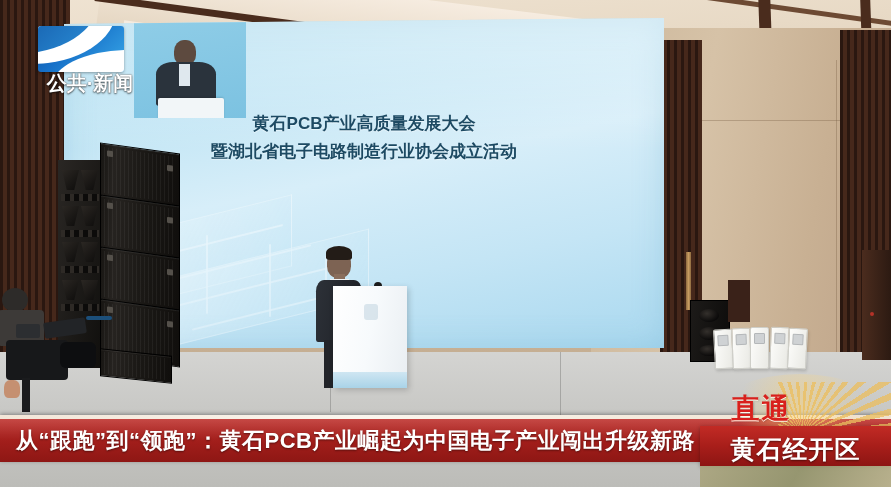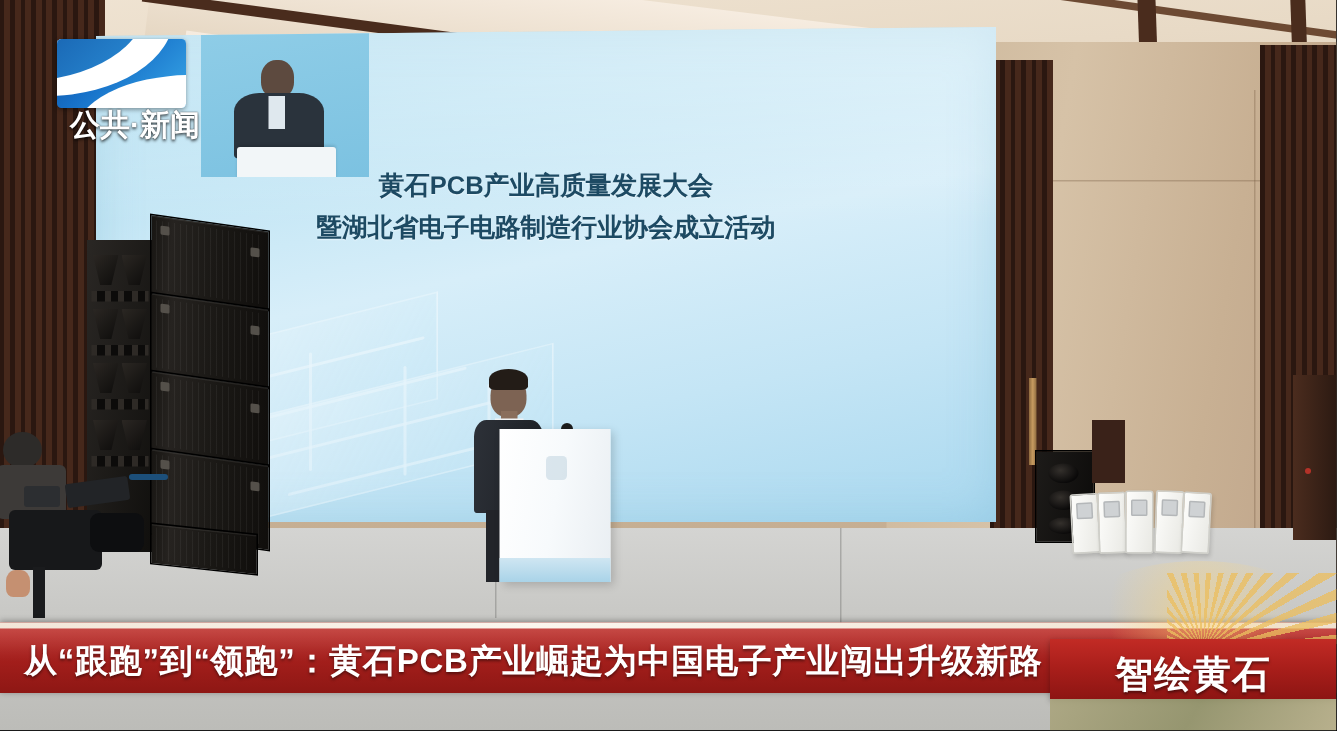--- a/index.html
+++ b/index.html
@@ -503,19 +503,20 @@
 
   <div class="banner" style="top:415px;width:891px;height:47px;">
     <div class="banner-topline"></div>
     <div class="banner-sheen"></div>
     <div class="banner-text" style="left:16px;top:11px;font-size:22px;">从“跟跑”到“领跑”：黄石PCB产业崛起为中国电子产业闯出升级新路</div>
   </div>
 
   <div class="badge" style="left:700px;top:388px;width:191px;height:99px;">
     <div class="badge-glow" style="left:20px;top:-14px;width:160px;height:70px;"></div>
     <div class="badge-fan" style="left:78px;top:-6px;width:120px;height:52px;"></div>
+    <div class="badge-top" style="left:-34px;top:2px;font-size:28px;">直通</div>
     <div class="badge-bar" style="left:0;top:38px;width:191px;height:40px;">
-      <div class="badge-bar-text" style="top:7px;font-size:25px;">智绘黄石</div>
+      <div class="badge-bar-text" style="top:7px;font-size:25px;">黄石经开区</div>
     </div>
     <div class="grass" style="left:0;top:78px;width:191px;height:21px;"></div>
   </div>
 
 </div>
 
 </body></html>

